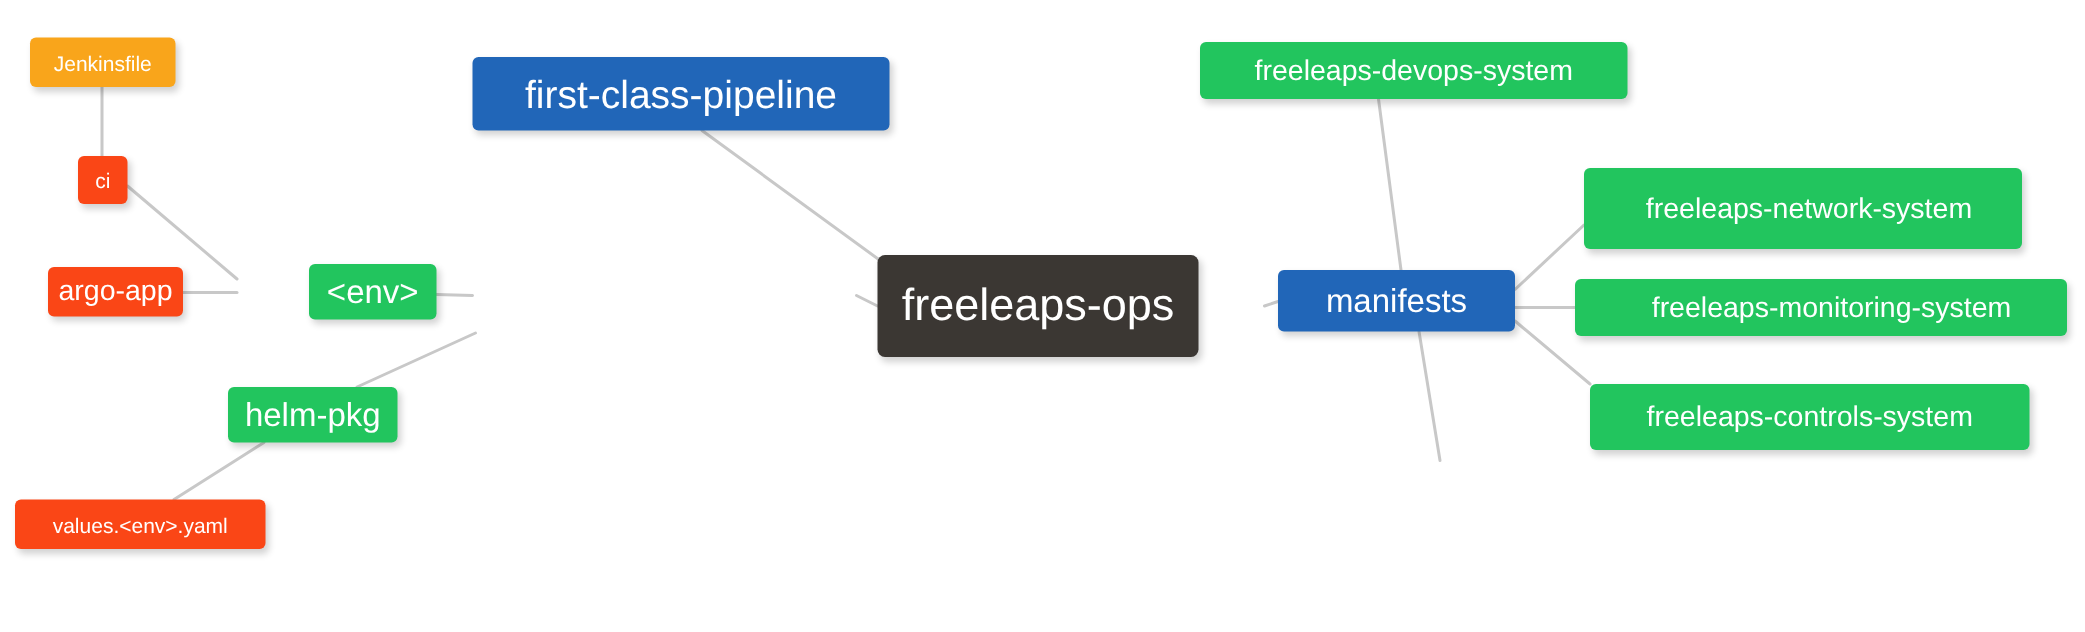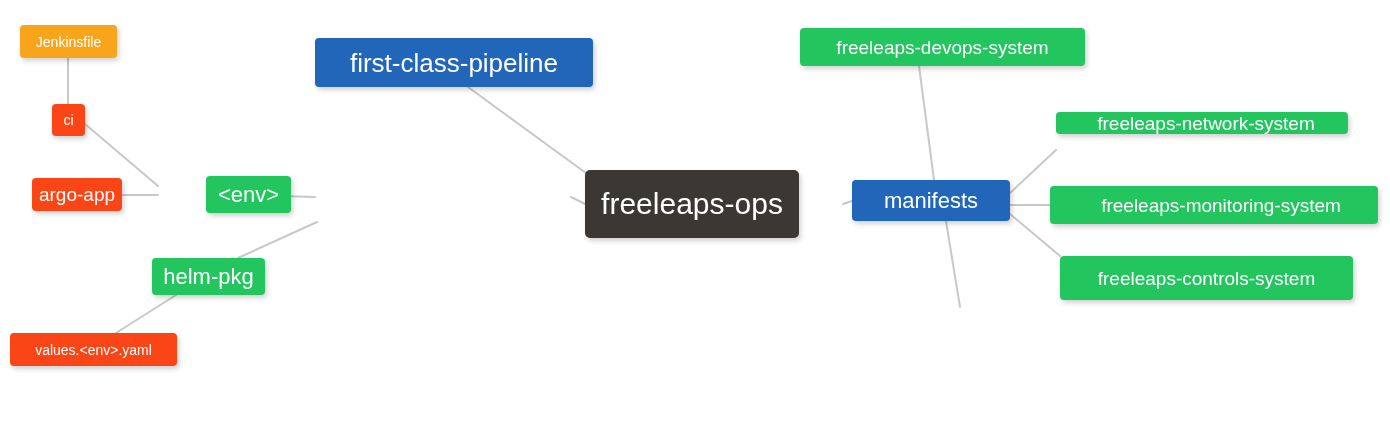--- a/index.html
+++ b/index.html
@@ -128,21 +128,21 @@
   </div>
 
   <div class="node node-red size-xs" style="left:10px; top:333px; width:167px; height:33px;">
     <span>values.&lt;env&gt;.yaml</span>
   </div>
 
   <div class="node node-green size-sm" style="left:800px; top:28px; width:285px; height:38px;">
     <span>freeleaps-devops-system</span>
   </div>
 
-  <div class="node node-green size-sm" style="left:1056px; top:112px; width:292px; height:22px;padding-left:18px;">
+  <div class="node node-green size-sm" style="left:1056px; top:112px; width:292px; height:54px;padding-left:18px;">
     <span>freeleaps-network-system</span>
   </div>
 
   <div class="node node-green size-sm" style="left:1050px; top:186px; width:328px; height:38px;padding-left:24px;">
     <span>freeleaps-monitoring-system</span>
   </div>
 
   <div class="node node-green size-sm" style="left:1060px; top:256px; width:293px; height:44px;">
     <span>freeleaps-controls-system</span>
   </div>

